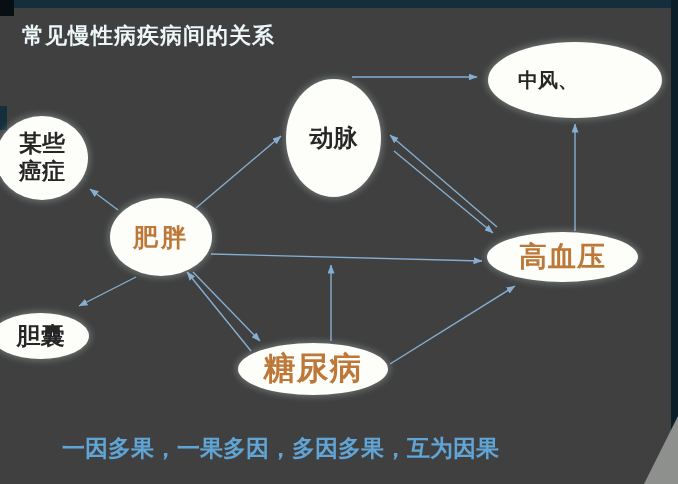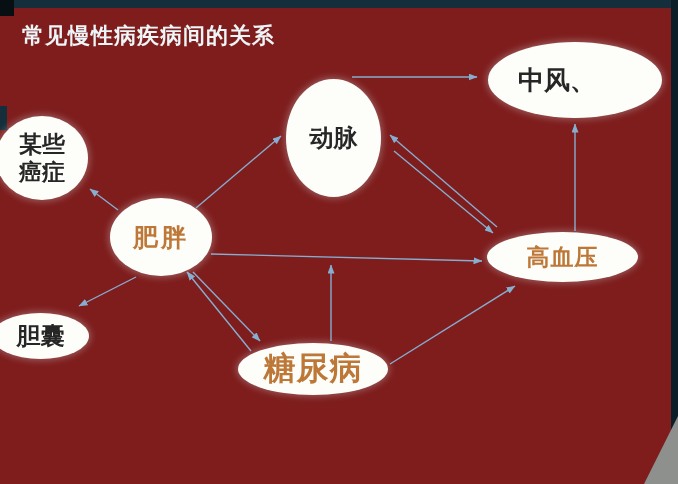--- a/index.html
+++ b/index.html
@@ -1,19 +1,19 @@
 <!DOCTYPE html>
 <html><head>
 <meta charset="utf-8">
 <style>
   html,body{margin:0;padding:0;background:#000;}
   #stage{
     position:relative;width:678px;height:484px;overflow:hidden;
-    background:#7f1d1d;
-    font-family:Liberation Sans, sans-serif;
+    background:#404040;
+    font-family:Liberation Serif, serif;
   }
   
   .top-band{position:absolute;left:0;top:0;width:678px;height:8px;background:#142f3b;z-index:1;}
   .corner-block{position:absolute;left:0;top:0;width:14px;height:16px;background:#070f13;z-index:1;}
   .left-edge-patch{position:absolute;left:0;top:106px;width:7px;height:24px;background:#142f3b;z-index:1;}
   .right-edge-strip{position:absolute;left:671px;top:0;width:7px;height:484px;background:#0c1f28;z-index:1;}
   .gray-wedge{position:absolute;left:644px;top:416px;width:34px;height:68px;background:#8d908d;
     clip-path:polygon(100% 0,100% 100%,0 100%);z-index:2;}
   
   #edges{position:absolute;left:0;top:0;z-index:3;}
@@ -23,23 +23,23 @@
     display:flex;flex-direction:column;align-items:center;justify-content:center;
     box-shadow:0 0 6px 2px rgba(222,239,246,0.28);
     color:#262626;z-index:4;text-align:right;
   }
   .node span{display:block;}
   .orange{color:#bd7838;}
   .n-cancer{left:-4px;top:116px;width:92px;height:84px;font-size:23px;line-height:28px;font-weight:600;}
   .n-obesity{left:110px;top:198px;width:102px;height:78px;font-size:25px;letter-spacing:3px;font-weight:600;}
   .n-gall{left:-8px;top:313px;width:97px;height:46px;font-size:24px;font-weight:600;}
   .n-athero{left:286px;top:79px;width:95px;height:118px;font-size:24px;line-height:30px;font-weight:600;}
-  .n-stroke{left:488px;top:42px;width:174px;height:76px;font-size:26px;line-height:23px;font-weight:600;
+  .n-stroke{left:488px;top:42px;width:174px;height:76px;font-size:20px;line-height:23px;font-weight:600;
     align-items:flex-start;padding-left:30px;box-sizing:border-box;text-align:center;}
-  .n-hyper{left:487px;top:232px;width:151px;height:50px;font-size:23px;letter-spacing:1px;font-weight:600;}
+  .n-hyper{left:487px;top:232px;width:151px;height:50px;font-size:28px;letter-spacing:1px;font-weight:600;}
   .n-diab{left:238px;top:343px;width:150px;height:52px;font-size:32px;letter-spacing:1px;font-weight:600;}
   
   .title{
     position:absolute;left:22px;top:21px;font-size:22px;font-weight:600;
     color:#ecf5f7;letter-spacing:1px;z-index:5;
   }
   .footer{
     position:absolute;left:62px;top:433px;font-size:23px;font-weight:700;
     color:#61a5d6;z-index:5;
   }
@@ -99,14 +99,15 @@
   </div>
 
   <div class="node n-hyper orange">
     <span>高血压</span>
   </div>
 
   <div class="node n-diab orange">
     <span>糖尿病</span>
   </div>
 
+  <div class="footer">一因多果，一果多因，多因多果，互为因果</div>
 
 </div>
 
 </body></html>

